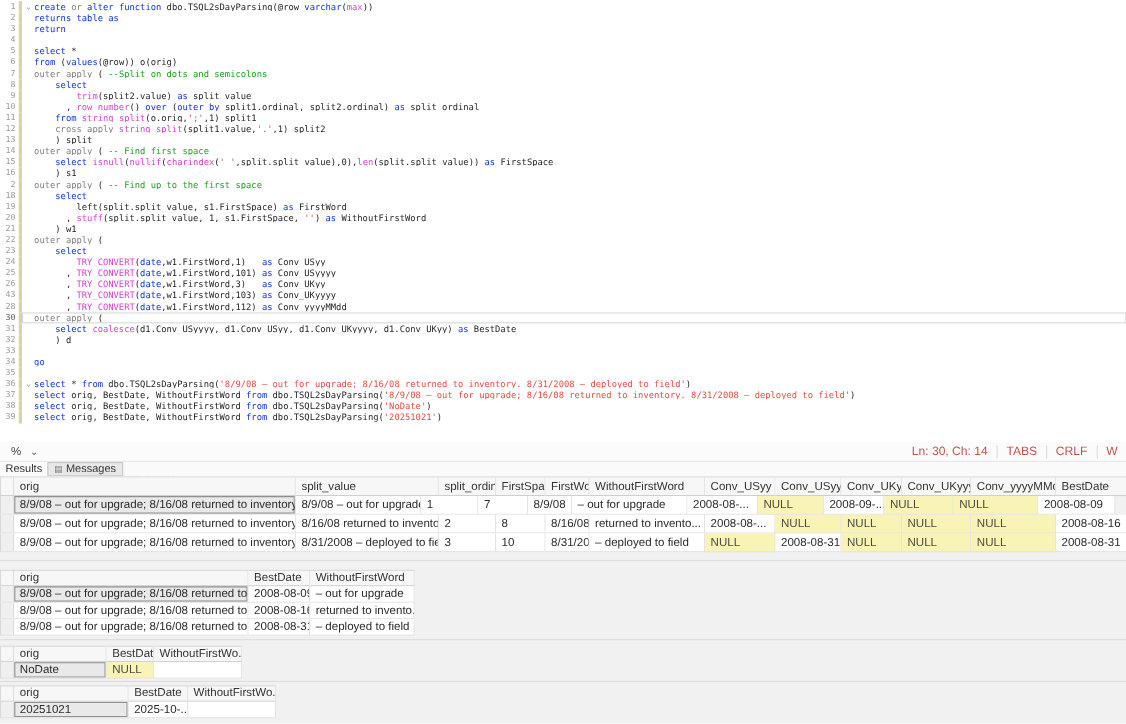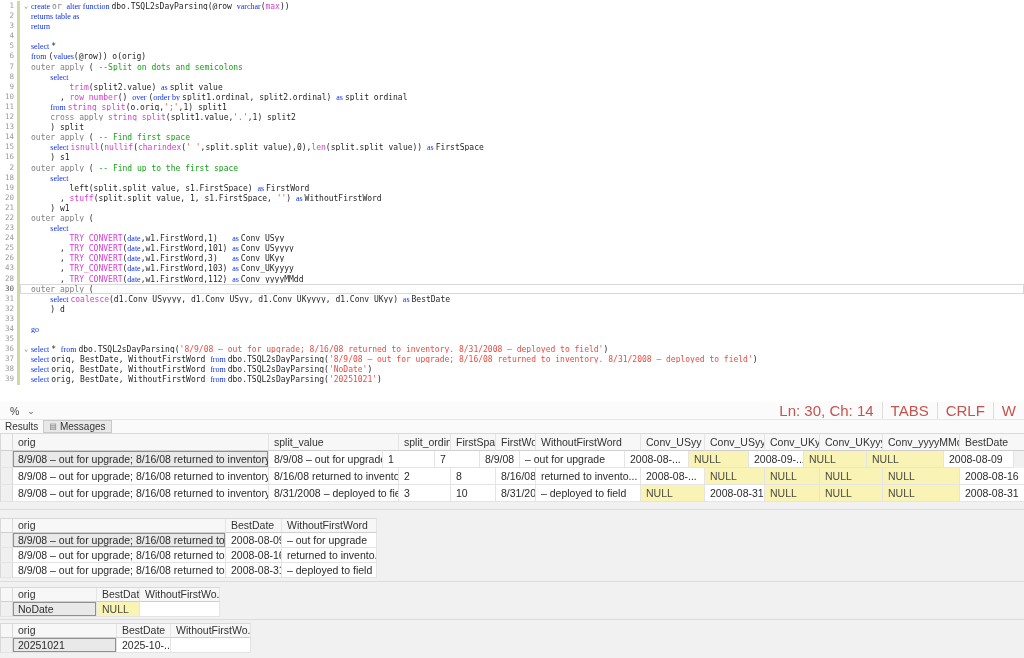--- a/index.html
+++ b/index.html
@@ -9,31 +9,31 @@
   .editor{position:absolute;top:0;left:0;right:0;height:402px;background:#fff;overflow:hidden;padding-top:1px;}
   .code-line{display:flex;height:10.1px;font:8px/10.1px "DejaVu Sans Mono",monospace;}
   .ln{flex:none;width:16px;text-align:right;padding-right:2px;color:#9b9b9b;
       font:7.5px/10.1px "DejaVu Sans Mono",monospace;box-sizing:border-box;}
   .curline .ln{color:#555;}
   .chbar{flex:none;width:3px;margin-left:1px;background:#d6d6a4;}
   .lwrap{flex:1;display:flex;min-width:0;box-sizing:border-box;border:1px solid transparent;}
   .curline .lwrap{border-color:#d9d9d9;}
   .fold{flex:none;width:10px;text-align:center;color:#8a8a8a;font-size:7px;line-height:9px;}
   .codetext{white-space:pre;flex:1;min-width:0;overflow:hidden;}
-  .tk-kw{color:#0c2fe8;font-family:Liberation Serif, serif;} .tk-op{color:#7f7f7f;} .tk-fn{color:#d63fd0;}
+  .tk-kw{color:#0c2fe8;} .tk-op{color:#7f7f7f;} .tk-fn{color:#d63fd0;}
   .tk-str{color:#ea4b42;} .tk-com{color:#16a219;} .tk-id{color:#1e1e1e;}
   
   .issues-bar{position:absolute;top:402px;left:0;right:0;height:18px;background:#fbfbfb;
               border-bottom:1px solid #e7e7e7;display:flex;align-items:center;font-size:10.5px;color:#3b3b3b;box-sizing:border-box;}
   .zoom-box{display:flex;align-items:center;gap:8px;margin-left:10px;cursor:default;color:#444;}
   .zoom-box .chev{color:#666;font-size:9px;}
   .issues{display:flex;align-items:flex-start;gap:6px;margin-left:32px;margin-top:44px;}
   .okdot{width:10px;height:10px;border-radius:50%;background:#2f9e44;color:#fff;font-size:7px;
          line-height:10px;text-align:center;display:inline-block;}
-  .statusright{margin-left:auto;display:flex;align-items:center;height:100%;color:#c5544e;font-size:15px;}
+  .statusright{margin-left:auto;display:flex;align-items:center;height:100%;color:#c5544e;font-size:11px;}
   .statusright .pos{padding:0 8px;}
   .statusright .sitem{padding:0 8px;border-left:1px solid #dcdcdc;height:12px;line-height:12px;}
   
   .tabs-row{position:absolute;top:420px;left:0;right:0;height:13px;background:#fafafa;display:flex;align-items:stretch;font-size:10px;color:#333;}
   .tab{display:flex;align-items:center;padding:0 5px;gap:3px;box-sizing:border-box;}
   .tab.messages{background:#e8e8e8;border:1px solid #c9c9c9;}
   .msg-icon{color:#777;font-size:8px;line-height:8px;}
   
   .results-area{position:absolute;top:433px;left:0;right:0;bottom:0;background:#f1f1f1;overflow:hidden;}
   .grid{position:absolute;left:0;}
@@ -123,21 +123,21 @@
           <span class="lwrap">
             <span class="fold"></span>
             <span class="codetext"><span class="tk-id">        </span><span class="tk-fn">trim</span><span class="tk-id">(split2.value) </span><span class="tk-kw">as </span><span class="tk-id">split_value</span></span>
           </span>
         </div>
         <div class="code-line">
           <span class="ln">10</span>
           <span class="chbar"></span>
           <span class="lwrap">
             <span class="fold"></span>
-            <span class="codetext"><span class="tk-id">      , </span><span class="tk-fn">row_number</span><span class="tk-id">() </span><span class="tk-kw">over </span><span class="tk-id">(</span><span class="tk-kw">order by </span><span class="tk-id">split1.ordinal, split2.ordinal) </span><span class="tk-kw">as </span><span class="tk-id">split_ordinal</span></span>
+            <span class="codetext"><span class="tk-id">      , </span><span class="tk-fn">row_number</span><span class="tk-id">() </span><span class="tk-kw">over </span><span class="tk-id">(</span><span class="tk-kw">outer by </span><span class="tk-id">split1.ordinal, split2.ordinal) </span><span class="tk-kw">as </span><span class="tk-id">split_ordinal</span></span>
           </span>
         </div>
         <div class="code-line">
           <span class="ln">11</span>
           <span class="chbar"></span>
           <span class="lwrap">
             <span class="fold"></span>
             <span class="codetext"><span class="tk-id">    </span><span class="tk-kw">from </span><span class="tk-fn">string_split</span><span class="tk-id">(o.orig,</span><span class="tk-str">';'</span><span class="tk-id">,1) split1</span></span>
           </span>
         </div>

